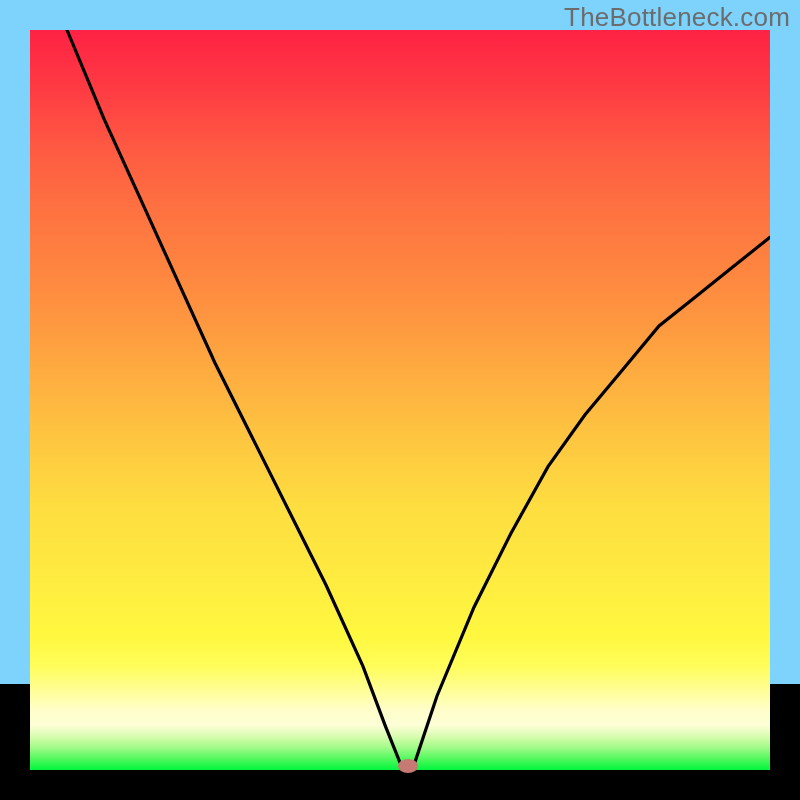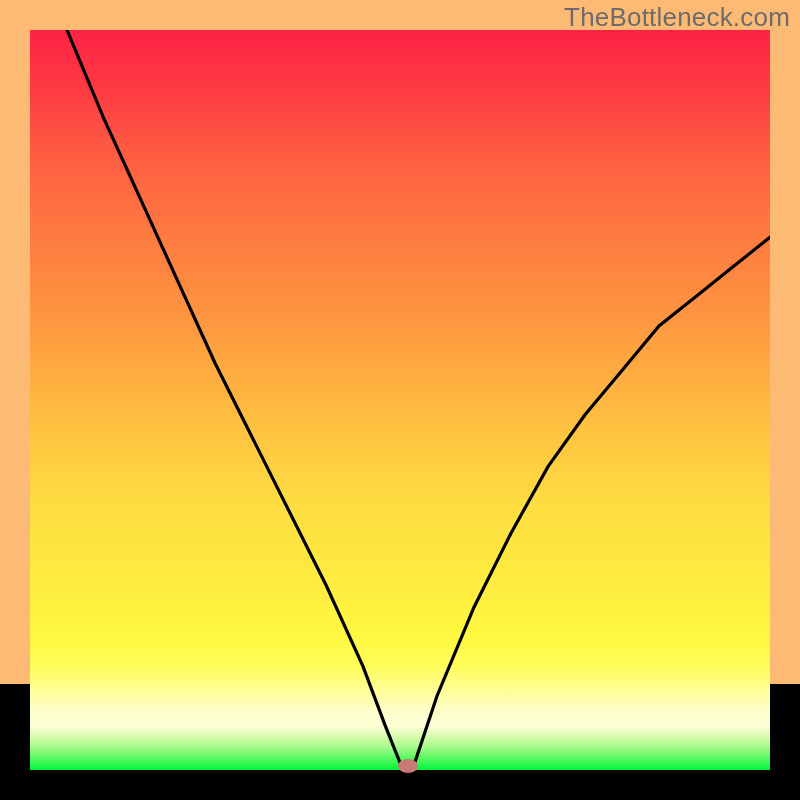--- a/index.html
+++ b/index.html
@@ -10,21 +10,21 @@
     background: #000;
     overflow: hidden;
     font-family: Arial, Helvetica, sans-serif;
   }
   .frame {
     position: absolute;
     left: 0;
     top: 0;
     width: 800px;
     height: 684px;
-    background: #fdba74;
+    background: #7dd3fc;
   }
   .watermark {
     position: absolute;
     top: 2px;
     right: 10px;
     color: #6c6c6c;
     font-size: 26px;
     font-weight: 400;
     letter-spacing: 0.2px;
     z-index: 20;

